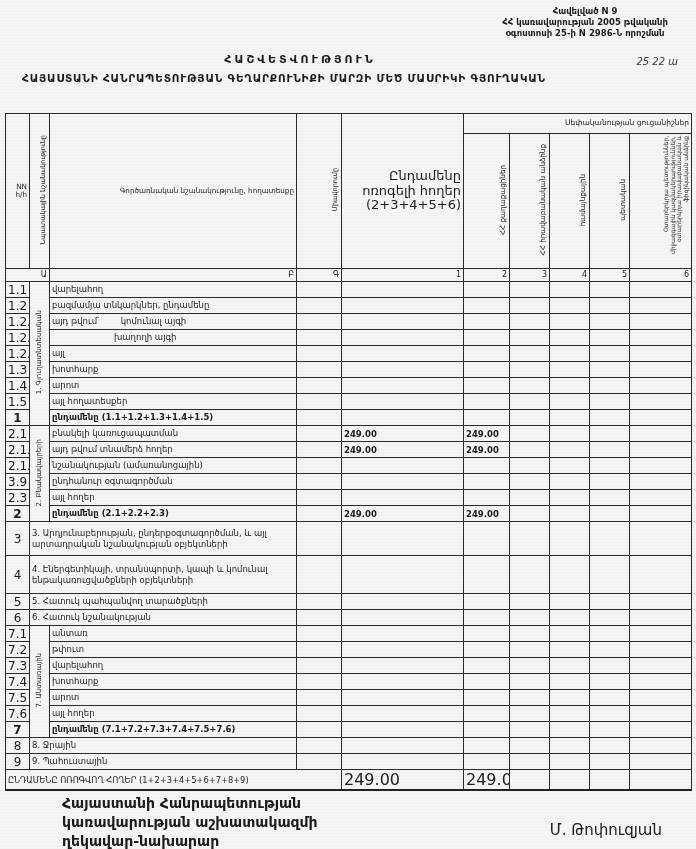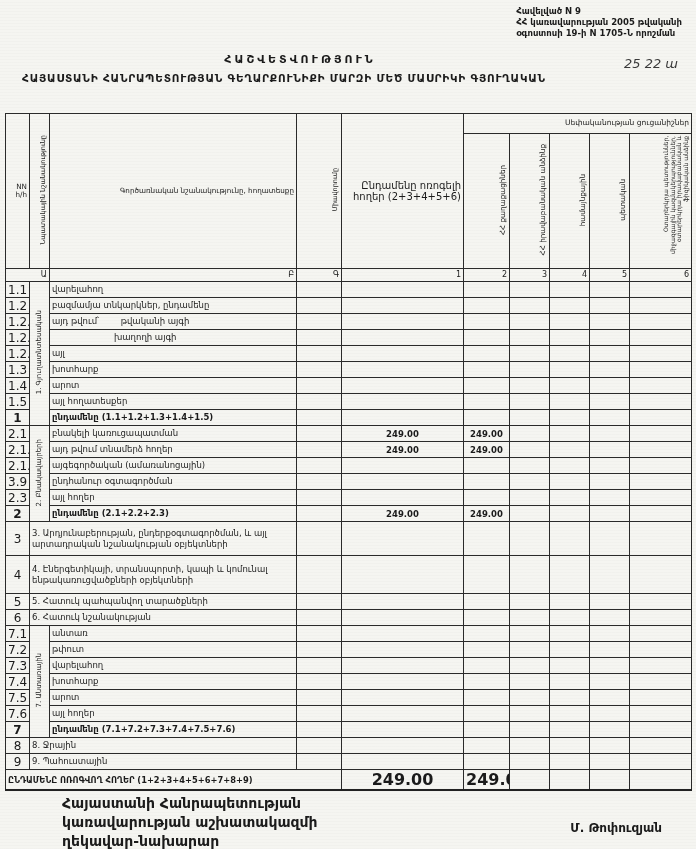--- a/index.html
+++ b/index.html
@@ -3,58 +3,58 @@
 <meta charset="utf-8">
 <style>
   * { box-sizing: border-box; }
   html,body { margin:0; padding:0; }
   body {
     width:696px; height:849px; position:relative; overflow:hidden;
     background:#f5f5f1;
     background-image: repeating-linear-gradient(0deg, rgba(0,0,0,0.015) 0 1px, transparent 1px 3px);
     font-family:"DejaVu Sans", sans-serif; color:#1b1b1b;
   }
-  .appendix { position:absolute; top:6px; right:14px; text-align:left; font-size:8.5px; line-height:1.3; font-weight:bold; }
+  .appendix { position:absolute; top:6px; right:28px; text-align:center; font-size:8.5px; line-height:1.3; font-weight:bold; }
   .report-label { position:absolute; top:53px; left:60px; width:480px; text-align:center; font-size:11px; font-weight:bold; letter-spacing:3px; }
-  .handnote { position:absolute; top:56px; right:18px; font-size:13px; font-style:italic; color:#3a3a3a; }
+  .handnote { position:absolute; top:56px; right:18px; font-size:10px; font-style:italic; color:#3a3a3a; }
   .title { position:absolute; top:71px; left:0; width:568px; text-align:center; font-weight:bold; font-size:10.5px; line-height:1.4; letter-spacing:0.8px; }
   .report-table { position:absolute; top:113px; left:5px; width:686px; border-collapse:collapse; table-layout:fixed; }
   .report-table th, .report-table td { border:1px solid #2a2a2a; padding:0 2px; overflow:hidden; vertical-align:middle; }
   thead th { font-weight:normal; text-align:right; font-size:7.2px; line-height:1.15; }
   tr.h1 { height:20px; }
   tr.h2 { height:135px; }
   tr.letters th { height:13px; font-size:8px; }
   .ownh { font-size:7.5px; }
-  .toth { font-size:10px; }
+  .toth { font-size:13px; }
   tbody tr { height:16px; }
   tbody td { font-size:8.5px; }
   .nn { text-align:center; font-size:12px; padding:0 1px;margin-top:40px; }
   .desc { text-align:left; padding-left:3px; white-space:pre-wrap; line-height:1.2; }
   .grp { text-align:center; padding:0; }
   .v { display:inline-block; writing-mode:vertical-rl; transform:rotate(180deg); white-space:nowrap; max-height:128px; line-height:1.1; }
   .v.wrap { white-space:normal; }
   .tallv { max-height:150px; font-size:6.5px; }
   .small { font-size:6px; }
   .grp .v { max-height:none; font-size:7px; }
-  .num { text-align:center; padding-right:3px; font-weight:bold; }
+  .num { text-align:left; padding-right:3px; font-weight:bold; }
   tr.bold .nn, tr.bold .desc { font-weight:bold; }
-  .total-row td { height:17px; font-weight:bold; border-bottom:2px solid #222;margin-top:40px; }
+  .total-row td { height:17px; font-weight:normal; border-bottom:2px solid #222;margin-top:40px; }
   .total-label { text-align:left; padding-left:5px; font-size:8.3px; }
   .footer-left { position:absolute; left:62px; top:794px; font-size:14px; font-weight:bold; line-height:1.35; }
-  .signature { position:absolute; right:34px; top:821px; font-size:12px; font-weight:bold; }
+  .signature { position:absolute; right:34px; top:821px; font-size:15px; font-weight:normal; }
 </style>
 </head>
 <body>
 
 <div class="page">
 
   <div class="appendix">
     <div>Հավելված N 9</div>
     <div>ՀՀ կառավարության 2005 թվականի</div>
-    <div>օգոստոսի 19-ի N 1705-Ն որոշման</div>
+    <div>օգոստոսի 25-ի N 2986-Ն որոշման</div>
   </div>
 
   <div class="report-label">ՀԱՇՎԵՏՎՈՒԹՅՈՒՆ</div>
   <div class="handnote">25 22 ա</div>
 
   <div class="title">
     <div>ՀԱՅԱՍՏԱՆԻ ՀԱՆՐԱՊԵՏՈՒԹՅԱՆ ԳԵՂԱՐՔՈՒՆԻՔԻ ՄԱՐԶԻ ՄԵԾ ՄԱՍՐԻԿԻ ԳՅՈՒՂԱԿԱՆ</div>
   </div>
 
   <table class="report-table">
@@ -117,21 +117,21 @@
           <td class="unit"></td>
           <td class="dcell"></td>
           <td class="dcell"></td>
           <td class="dcell"></td>
           <td class="dcell"></td>
           <td class="dcell"></td>
           <td class="dcell"></td>
         </tr>
         <tr>
           <td class="nn">1.2.1</td>
-          <td class="desc">այդ թվում՝        թվականի այգի</td>
+          <td class="desc">այդ թվում՝        կոմունալ այգի</td>
           <td class="unit"></td>
           <td class="dcell"></td>
           <td class="dcell"></td>
           <td class="dcell"></td>
           <td class="dcell"></td>
           <td class="dcell"></td>
           <td class="dcell"></td>
         </tr>
         <tr>
           <td class="nn">1.2.2</td>
@@ -217,21 +217,21 @@
           <td class="unit"></td>
           <td class="num">249.00</td>
           <td class="num">249.00</td>
           <td class="dcell"></td>
           <td class="dcell"></td>
           <td class="dcell"></td>
           <td class="dcell"></td>
         </tr>
         <tr>
           <td class="nn">2.1.2</td>
-          <td class="desc">այգեգործական (ամառանոցային)</td>
+          <td class="desc">նշանակության (ամառանոցային)</td>
           <td class="unit"></td>
           <td class="dcell"></td>
           <td class="dcell"></td>
           <td class="dcell"></td>
           <td class="dcell"></td>
           <td class="dcell"></td>
           <td class="dcell"></td>
         </tr>
         <tr>
           <td class="nn">3.9</td>

